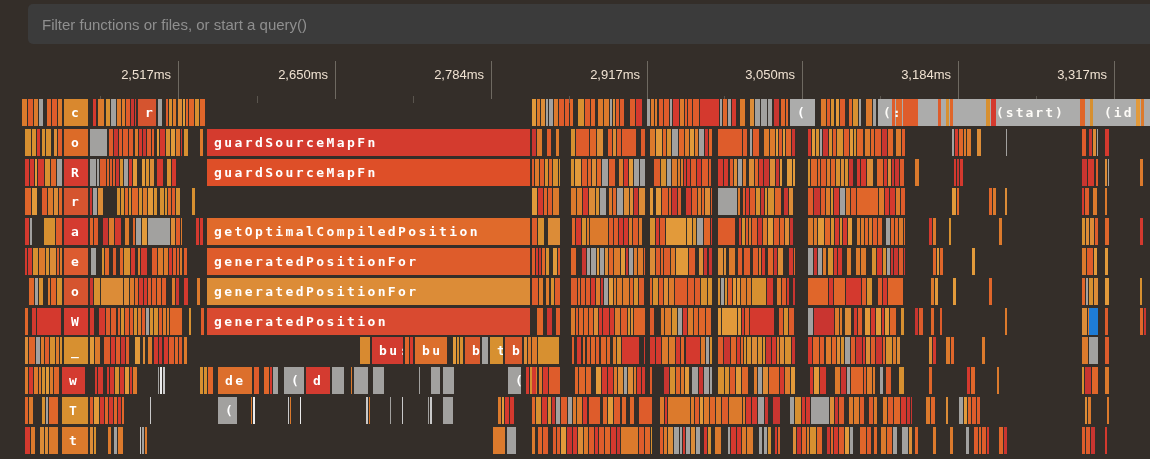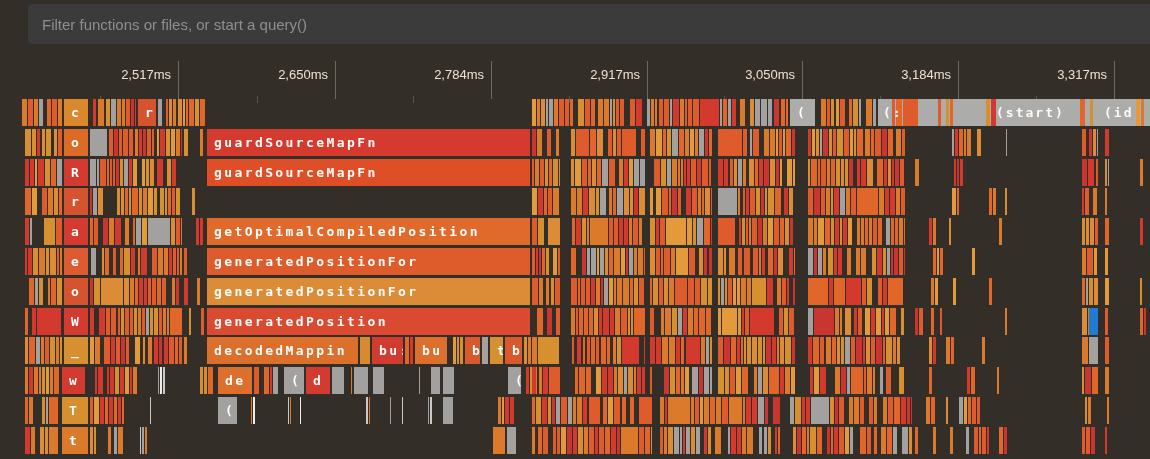--- a/index.html
+++ b/index.html
@@ -1060,23 +1060,20 @@
           <div class="bar" style="left: 64.4251px; width: 3.94811px; background: rgb(212, 57, 46);"></div>
           <div class="bar" style="left: 69.3733px; width: 3.13805px; background: rgb(201, 53, 48);"></div>
           <div class="bar" style="left: 73.5113px; width: 4.74622px; background: rgb(212, 57, 46);"></div>
           <div class="bar" style="left: 79.2575px; width: 5.09015px; background: rgb(222, 92, 43);"></div>
           <div class="bar" style="left: 85.3477px; width: 2.73491px; background: rgb(224, 102, 42);"></div>
           <div class="bar" style="left: 89.0826px; width: 2.91742px; background: rgb(222, 92, 43);"></div>
         </div>
         <div class="seg" style="left: 184px; width: 20px;">
           <div class="bar" style="left: 0px; width: 3.45304px; background: rgb(220, 122, 44);"></div>
         </div>
-        <div class="seg blk" style="left: 207px; width: 151px; background: rgb(220, 111, 44);">
-          <span class="lbl">decodedMappin</span>
-        </div>
         <div class="seg blk" style="left: 360px; width: 10px; background: rgb(216, 138, 48);"></div>
         <div class="seg blk" style="left: 372px; width: 31px; background: rgb(210, 59, 48);">
           <span class="lbl">bu:</span>
         </div>
         <div class="seg" style="left: 405px; width: 8px;">
           <div class="bar" style="left: 0px; width: 3.57107px; background: rgb(224, 102, 42);"></div>
           <div class="bar" style="left: 4.57107px; width: 3.09751px; background: rgb(212, 57, 46);"></div>
         </div>
         <div class="seg blk" style="left: 415px; width: 32px; background: rgb(220, 111, 44);">
           <span class="lbl">bu</span>

